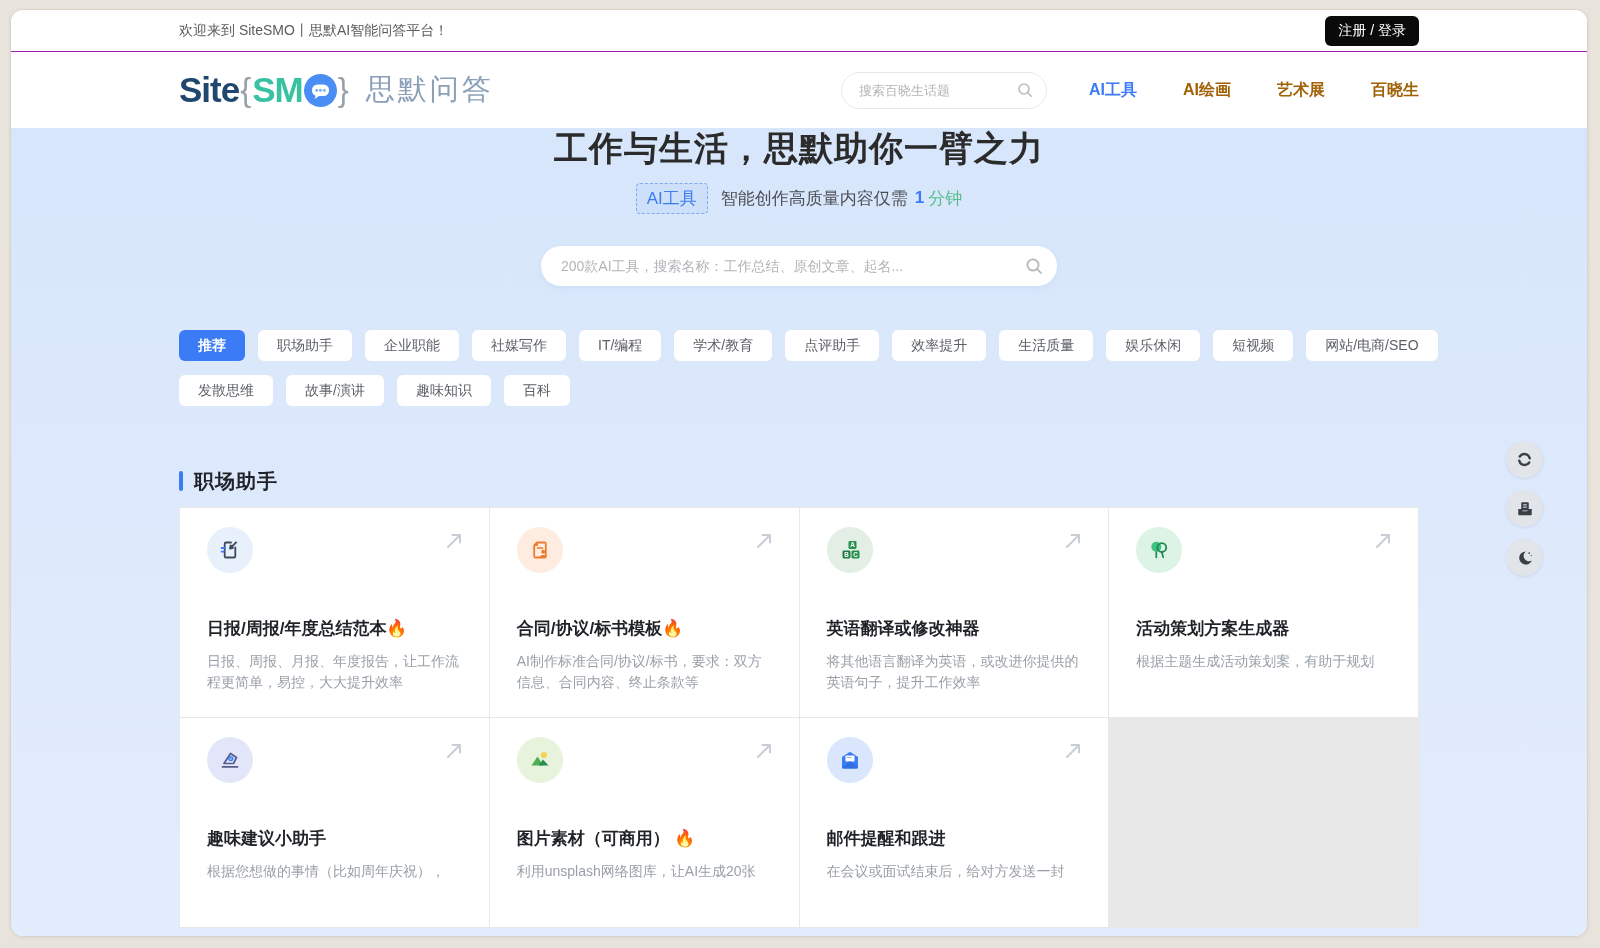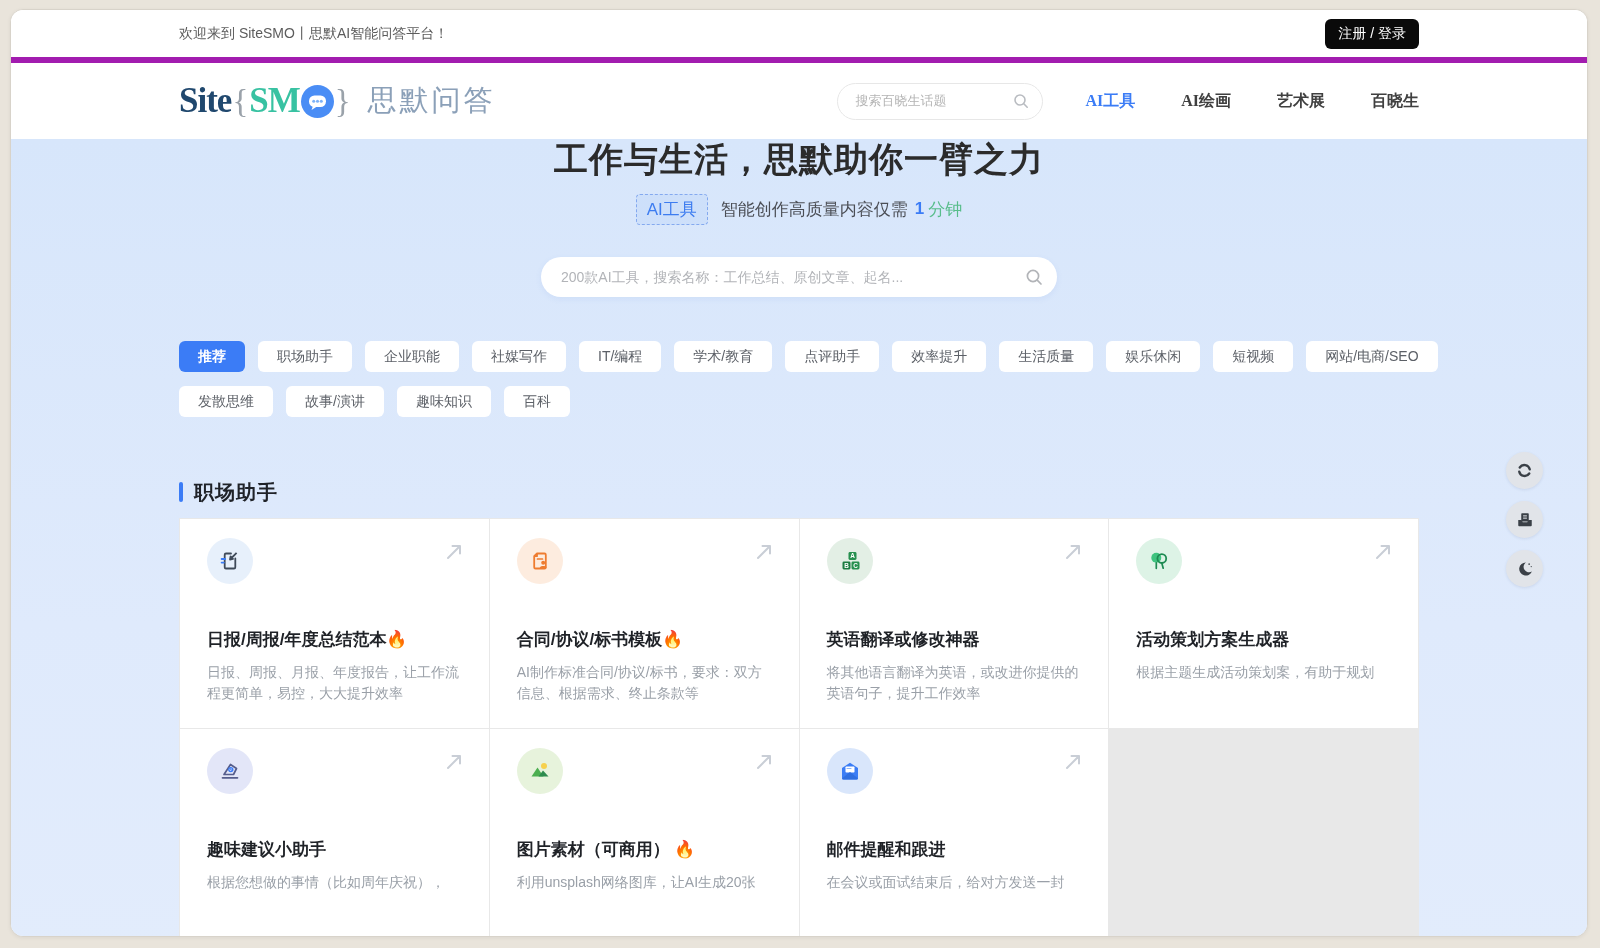--- a/index.html
+++ b/index.html
@@ -5,42 +5,42 @@
   * { margin:0; padding:0; box-sizing:border-box; }
   html,body { width:1600px; height:948px; overflow:hidden; }
   body { background:#e9e4db; font-family:"Liberation Sans","DejaVu Sans",sans-serif; }
 
   .window { position:absolute; left:10px; top:9px; width:1578px; height:928px;
     background:#fff; border-radius:13px; border:1px solid #d8d3ca; overflow:hidden;
     box-shadow:0 1px 4px rgba(0,0,0,.06); }
   .container { width:1240px; margin:0 auto; }
 
   
-  .topbar { height:53px; border-bottom:6px solid #a21caf; background:#fff; }
+  .topbar { height:42px; border-bottom:1px solid #a21caf; background:#fff; }
   .topbar .container { height:100%; display:flex; align-items:center; justify-content:space-between; }
   .welcome { font-size:14px; color:#5c5c5c; }
   .auth-btn { background:#0a0a0a; color:#fff; font-size:14px; padding:6px 13px;
     border-radius:6px; border:none; cursor:pointer; font-family:inherit; }
 
   
-  .header { height:76px; background:#fff;font-family:Liberation Serif, serif; }
+  .header { height:76px; background:#fff; }
   .header .container { height:100%; display:flex; align-items:center; }
   .logo { display:flex; align-items:center; cursor:pointer; }
   .logo-site { font-size:35px; font-weight:800; color:#20486e; letter-spacing:-1px; }
   .logo-brace { font-size:33px; font-weight:300; color:#9aa2aa; margin:0 1px; }
   .logo-sm { font-size:35px; font-weight:800; color:#38c2a2; letter-spacing:-1px; }
   .logo-o { width:33px; height:33px; margin-left:1px; }
   .logo-cn { font-size:29px; color:#8ba0b8; margin-left:16px; letter-spacing:3px; }
   .hdr-search { position:relative; margin-left:auto; margin-right:42px; }
   .hdr-search input { width:206px; height:37px; border:1px solid #e7e7e7; border-radius:19px;
     padding:0 38px 0 17px; font-size:13px; color:#333; outline:none; font-family:inherit; background:#fff; }
   .hdr-search input::placeholder { color:#b4b4b4; }
   .search-glyph { position:absolute; right:14px; top:50%; transform:translateY(-50%); }
   .nav { display:flex; gap:46px; align-items:center; }
-  .nav a { text-decoration:none; font-size:16px; color:#404040; font-weight:600; cursor:pointer; }
+  .nav a { text-decoration:none; font-size:16px; color:#a16207; font-weight:600; cursor:pointer; }
   .nav a.active { color:#3b7cf6; }
 
   
   .main { height:810px; background:linear-gradient(180deg,#d7e6fb 0%,#dfeafc 60%,#e2ecfc 100%); position:relative; }
   .hero-title { text-align:center; font-size:34px; line-height:1.2;
     font-weight:700; color:#2b2b2b; letter-spacing:1px; }
   .hero-sub { margin-top:14px; display:flex; align-items:center; justify-content:center; font-size:17px; }
   .hero-badge { color:#3d7cf0; border:1px dashed #84a9ef; background:rgba(130,170,245,.12);
     padding:3px 10px; border-radius:4px; margin-right:13px; cursor:pointer; }
   .hero-sub .t1 { color:#4b4e55;font-family:Liberation Mono, monospace; }
@@ -197,21 +197,21 @@
               <path d="M9 4.5 V7.2 H6.2" stroke="#ee7c30" stroke-width="1.8" stroke-linejoin="round"></path>
               <line x1="9.5" y1="10" x2="14.5" y2="10" stroke="#ee7c30" stroke-width="1.7" stroke-linecap="round"></line>
               <circle cx="15.2" cy="13.8" r="2" fill="#ee7c30"></circle>
               <path d="M11.8 19 c0 -2.6 6.8 -2.6 6.8 0 Z" fill="#ee7c30"></path>
             </svg>
           </div>
           <svg class="card-arrow" width="20" height="20" viewBox="0 0 20 20">
             <path d="M4 16 L16 4 M8.5 4 H16 V11.5" stroke="#c9ced6" stroke-width="2" fill="none" stroke-linecap="round" stroke-linejoin="round"></path>
           </svg>
           <div class="card-title">合同/协议/标书模板🔥</div>
-          <div class="card-desc">AI制作标准合同/协议/标书，要求：双方信息、根据需求、终止条款等</div>
+          <div class="card-desc">AI制作标准合同/协议/标书，要求：双方信息、合同内容、终止条款等</div>
         </div>
 
         <div class="card">
           <div class="icon-circle" style="background:#e3efe5">
             <svg width="24" height="24" viewBox="0 0 24 24">
               <rect x="10.5" y="3" width="8" height="8" rx="1.4" fill="#27904f"></rect>
               <rect x="4.5" y="12.5" width="8" height="8" rx="1.4" fill="#1d7d43"></rect>
               <rect x="13.5" y="12.5" width="8" height="8" rx="1.4" fill="#27904f"></rect>
               <text x="14.5" y="9.2" font-size="6.4" font-weight="bold" fill="#fff" text-anchor="middle">A</text>
               <text x="8.5" y="18.7" font-size="6.4" font-weight="bold" fill="#fff" text-anchor="middle">B</text>

